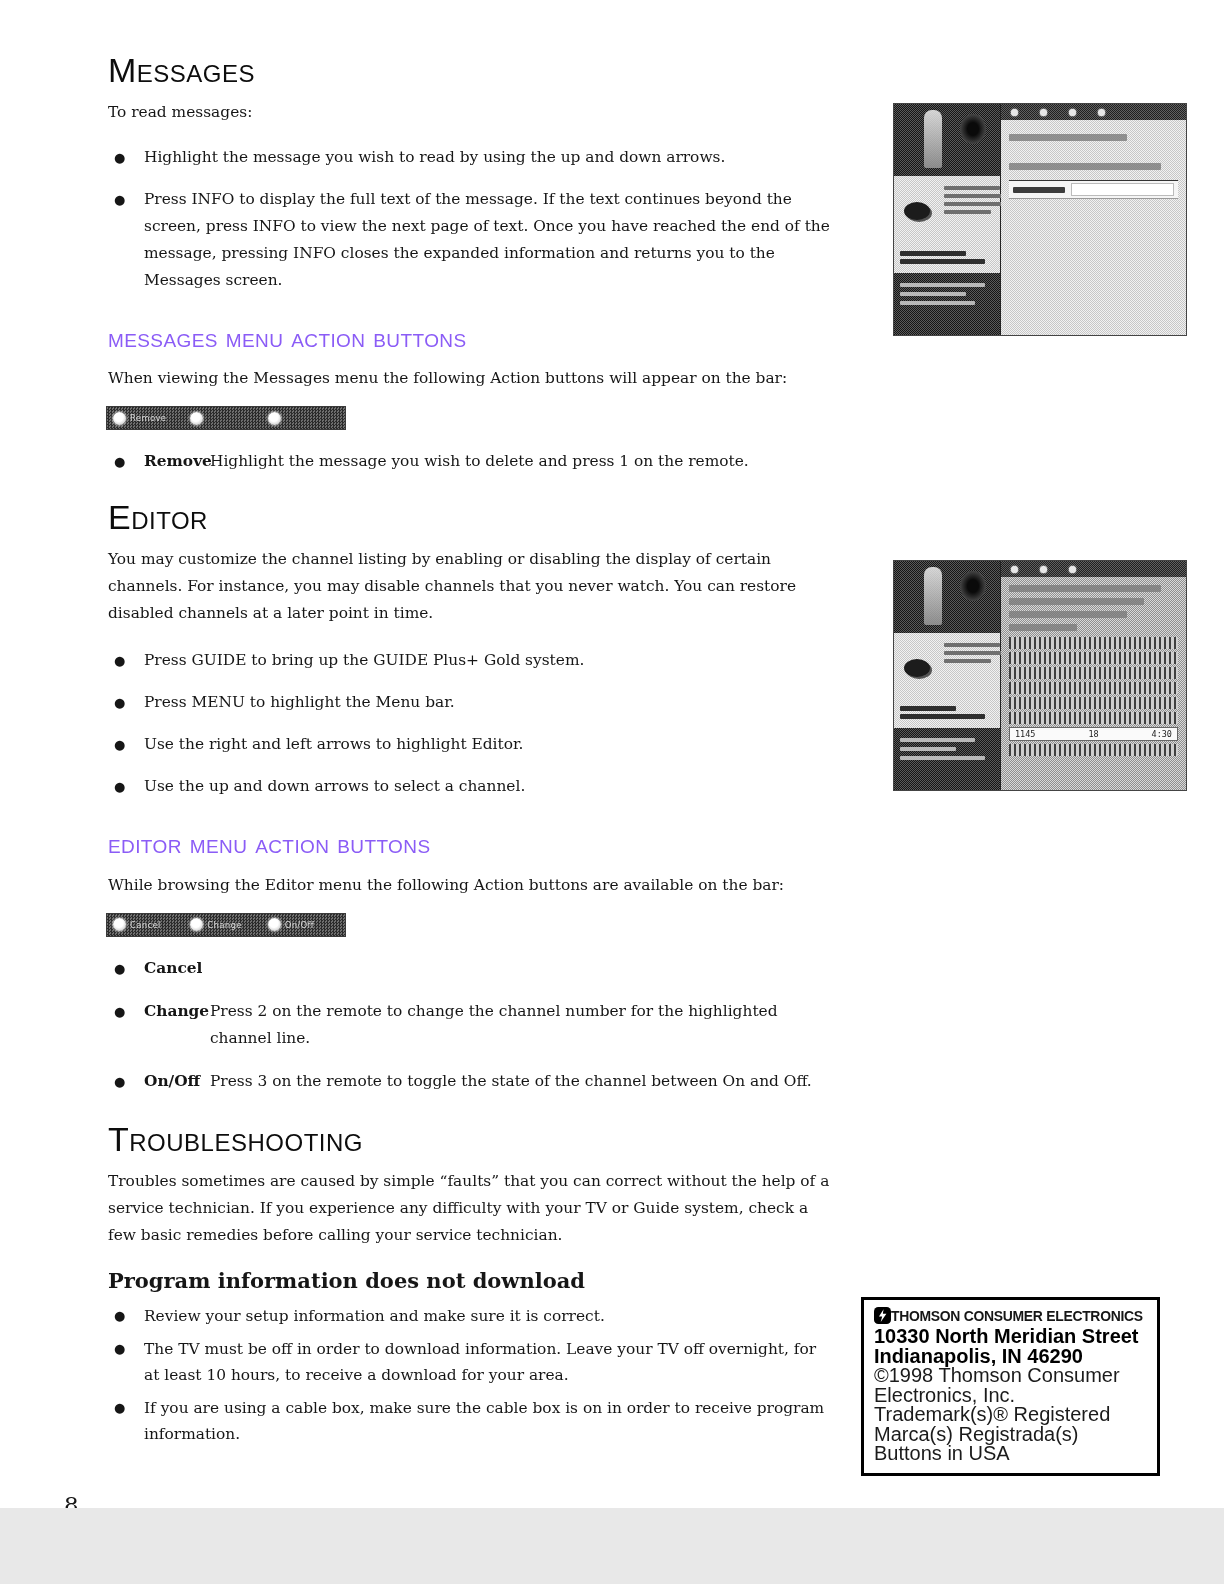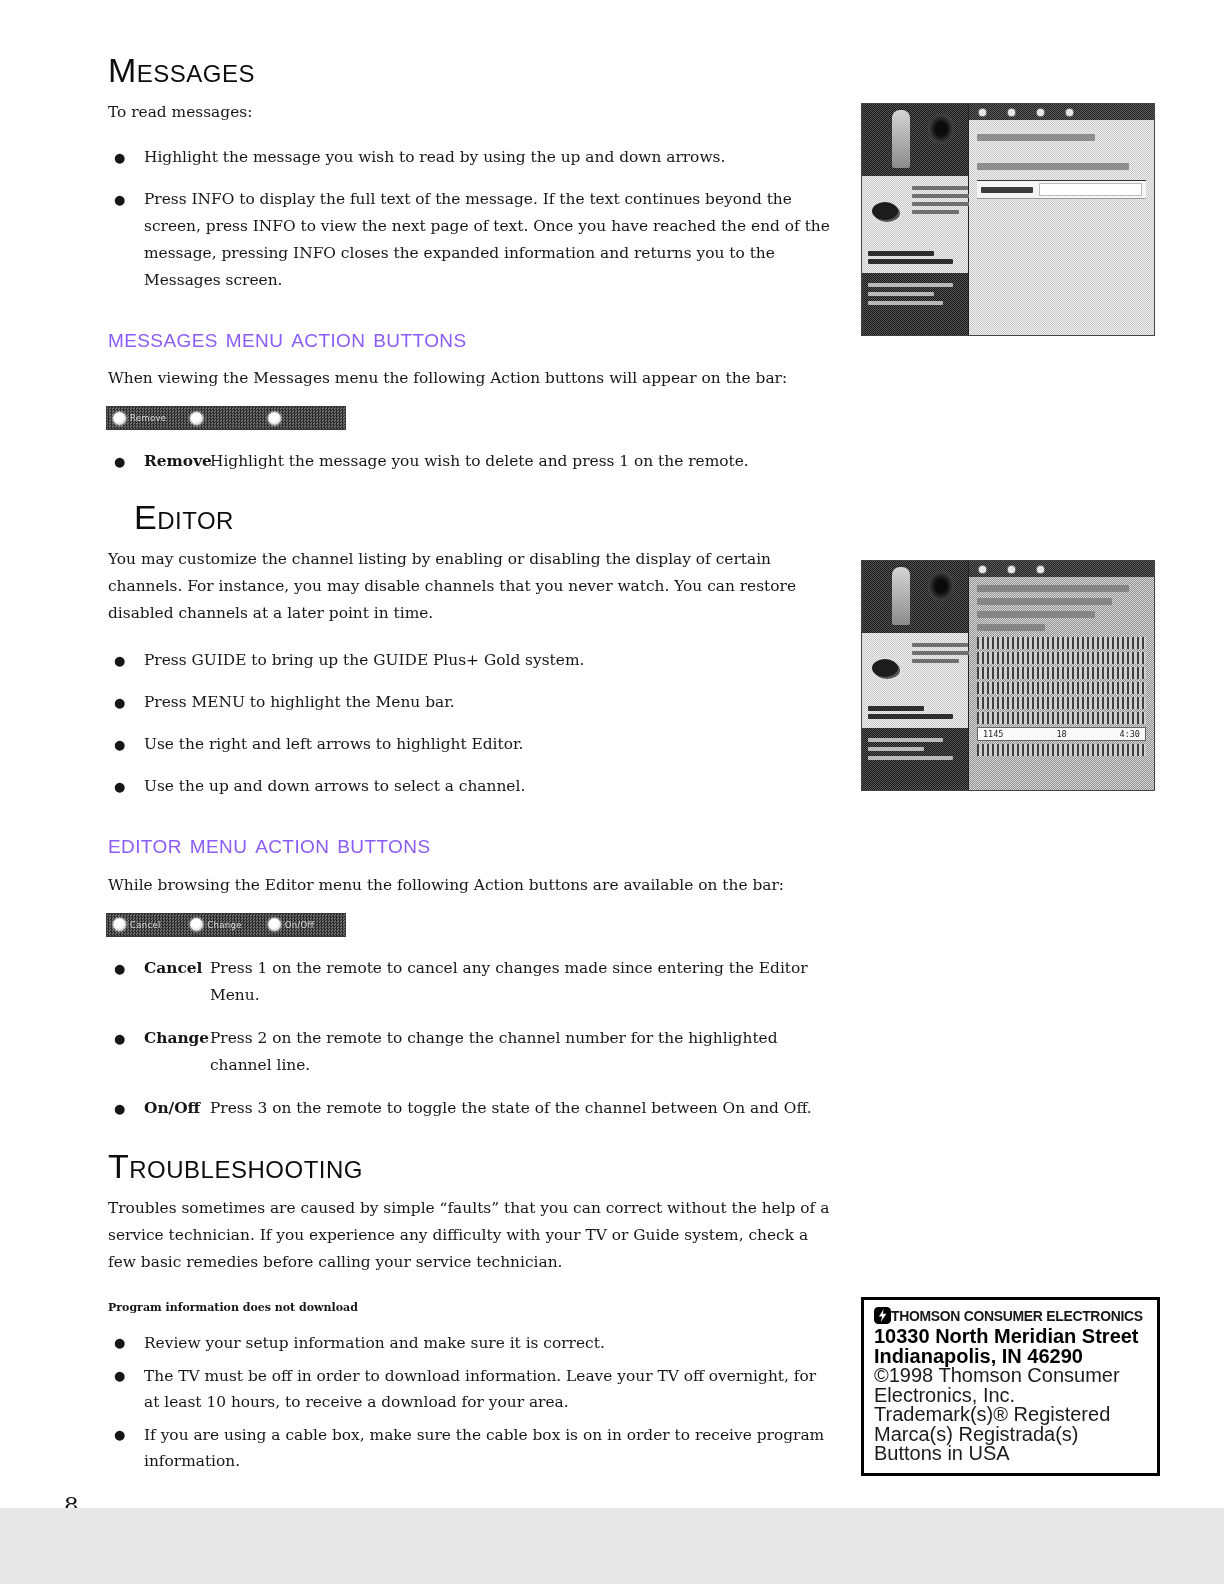--- a/index.html
+++ b/index.html
@@ -31,21 +31,21 @@
     font-size:15.4px;line-height:27px;margin:0 0 15px 0;
   }
   ul.plain.tight li{margin:0 0 7px 0;line-height:26px;}
   ul.terms{list-style:none;margin:0 0 8px 0;padding:0;}
   ul.terms li{
     display:grid;grid-template-columns:36px 66px 1fr;
     font-size:15.4px;line-height:27px;margin:0 0 16px 0;
   }
   .dot{font-size:13px;padding-left:6px;}
   .term{font-weight:bold;}
-  h3.subhead{font-size:11px;line-height:24px;margin:20px 0 10px 0;font-weight:bold;}
+  h3.subhead{font-size:21px;line-height:24px;margin:20px 0 10px 0;font-weight:bold;}
 
   
   .action-bar{
     width:240px;height:24px;margin:14px 0 18px -2px;
     background:
       repeating-conic-gradient(#2b2b2b 0% 25%, #6e6e6e 0% 50%) 0 0/3px 3px;
     display:flex;align-items:center;gap:6px;padding:0 6px;box-sizing:border-box;
     border:1px solid #3a3a3a;
   }
   .ab-item{display:flex;align-items:center;gap:4px;flex:1;min-width:0;}
@@ -55,21 +55,21 @@
     box-shadow:0 0 2px 1px rgba(255,255,255,.5);
   }
   .ab-label{
     font-family:"DejaVu Sans", sans-serif;font-size:8.5px;color:#d6d6d6;
     white-space:nowrap;overflow:hidden;letter-spacing:.3px;
   }
 
   
   .shot{
     position:absolute;width:294px;border:1px solid #444;box-sizing:border-box;
-    display:flex;background:#d946ef;
+    display:flex;background:#d946ef;margin-left:32px;
   }
   .shot-messages{left:861px;top:103px;height:233px;}
   .shot-editor{left:861px;top:560px;height:231px;}
   .shot-left{width:106px;flex:0 0 auto;display:flex;flex-direction:column;border-right:1px solid #222;}
   .shot-right{flex:1;display:flex;flex-direction:column;min-width:0;}
   .dither-dark{background:repeating-conic-gradient(#151515 0% 25%, #5a5a5a 0% 50%) 0 0/2px 2px;}
   .dither-mid{background:repeating-conic-gradient(#8f8f8f 0% 25%, #d9d9d9 0% 50%) 0 0/2px 2px;}
   .dither-light{background:repeating-conic-gradient(#c7c7c7 0% 25%, #f2f2f2 0% 50%) 0 0/2px 2px;}
   .thumb{height:72px;position:relative;}
   .thumb .figure{
@@ -174,21 +174,21 @@
     </div>
 
     <ul class="terms">
       <li>
         <span class="dot">●</span>
         <span class="term">Remove</span>
         <span>Highlight the message you wish to delete and press 1 on the remote.</span>
       </li>
     </ul>
 
-    <h1 class="sec" style="margin-top:24px;margin-left:26px;">Editor</h1>
+    <h1 class="sec" style="margin-top:24px;">Editor</h1>
     <p class="body-text">You may customize the channel listing by enabling or disabling the display of certain channels. For instance, you may disable channels that you never watch. You can restore disabled channels at a later point in time.</p>
     <ul class="plain">
       <li>
         <span class="dot">●</span>
         <span>Press GUIDE to bring up the GUIDE Plus+ Gold system.</span>
       </li>
       <li>
         <span class="dot">●</span>
         <span>Press MENU to highlight the Menu bar.</span>
       </li>
@@ -217,21 +217,20 @@
       <span class="ab-item">
         <span class="ab-circle"></span>
         <span class="ab-label">On/Off</span>
       </span>
     </div>
 
     <ul class="terms">
       <li>
         <span class="dot">●</span>
         <span class="term">Cancel</span>
-        <span>Press 1 on the remote to cancel any changes made since entering the Editor Menu.</span>
       </li>
       <li>
         <span class="dot">●</span>
         <span class="term">Change</span>
         <span>Press 2 on the remote to change the channel number for the highlighted channel line.</span>
       </li>
       <li>
         <span class="dot">●</span>
         <span class="term">On/Off</span>
         <span>Press 3 on the remote to toggle the state of the channel between On and Off.</span>

